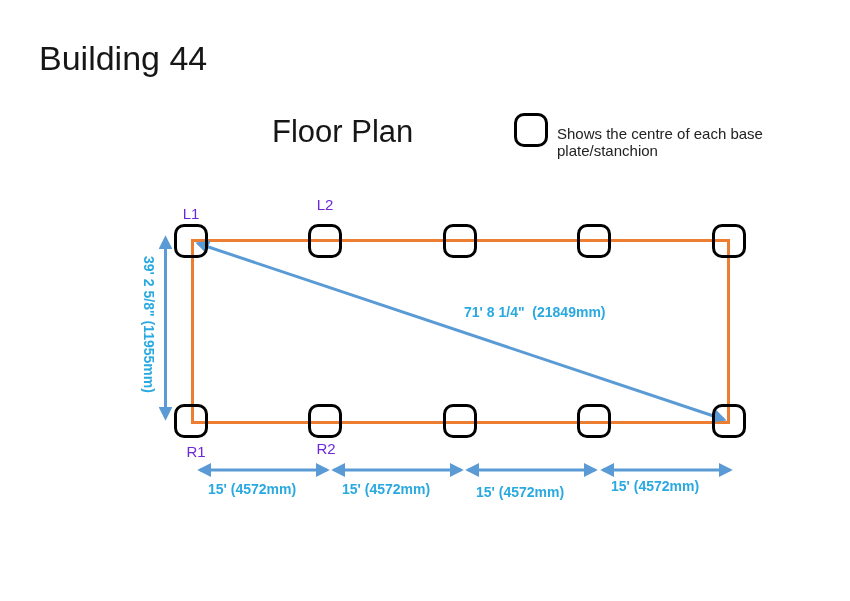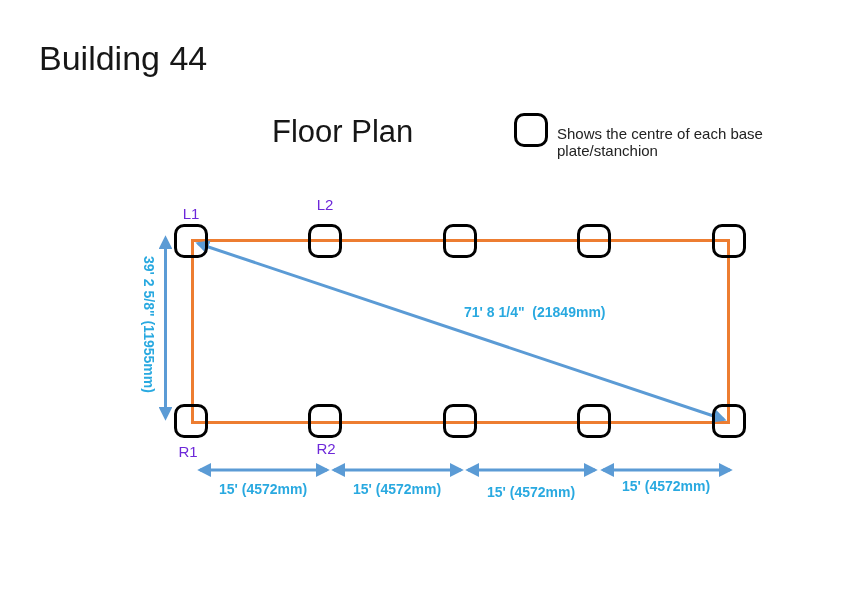--- a/index.html
+++ b/index.html
@@ -70,21 +70,21 @@
     white-space:pre;
     z-index:4;
   }
   .dim-vertical{
     left:157px;top:256px;
     width:170px;
     transform:rotate(90deg);
     transform-origin:0 0;
   }
   .dim-diagonal{ left:464px;top:304px; }
-  .bay-label{ width:110px;text-align:center; }
+  .bay-label{ width:110px;}
   .arrow-svg{
     left:0;top:0;width:850px;height:601px;
     z-index:3;pointer-events:none;
   }
   .arrow-line{ stroke:var(--c-arrow); stroke-width:3; fill:none; }
   .arrow-head{ fill:var(--c-arrow); }
 </style>
 </head>
 <body>
 
@@ -120,21 +120,21 @@
   <div class="abs stanchion" style="left:712px;top:224px"></div>
 
   <div class="abs stanchion" style="left:174px;top:404px"></div>
   <div class="abs stanchion" style="left:308px;top:404px"></div>
   <div class="abs stanchion" style="left:443px;top:404px"></div>
   <div class="abs stanchion" style="left:577px;top:404px"></div>
   <div class="abs stanchion" style="left:712px;top:404px"></div>
 
   <div class="abs st-label" style="left:171px;top:205px">L1</div>
   <div class="abs st-label" style="left:305px;top:196px">L2</div>
-  <div class="abs st-label" style="left:168px;top:443px">R1</div>
+  <div class="abs st-label" style="left:176px;top:443px">R1</div>
   <div class="abs st-label" style="left:306px;top:440px">R2</div>
 
   <div class="abs dim-text dim-vertical">39' 2 5/8" (11955mm)</div>
   <div class="abs dim-text dim-diagonal">71' 8 1/4"  (21849mm)</div>
   <div class="abs dim-text bay-label" style="left:208px;top:481px">15' (4572mm)</div>
   <div class="abs dim-text bay-label" style="left:342px;top:481px">15' (4572mm)</div>
   <div class="abs dim-text bay-label" style="left:476px;top:484px">15' (4572mm)</div>
   <div class="abs dim-text bay-label" style="left:611px;top:478px">15' (4572mm)</div>
 
 </div>

